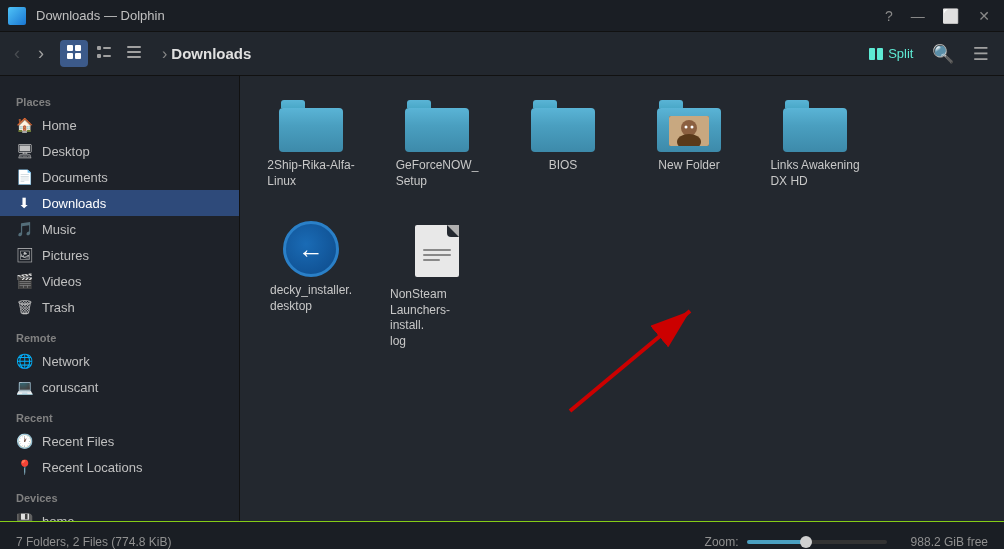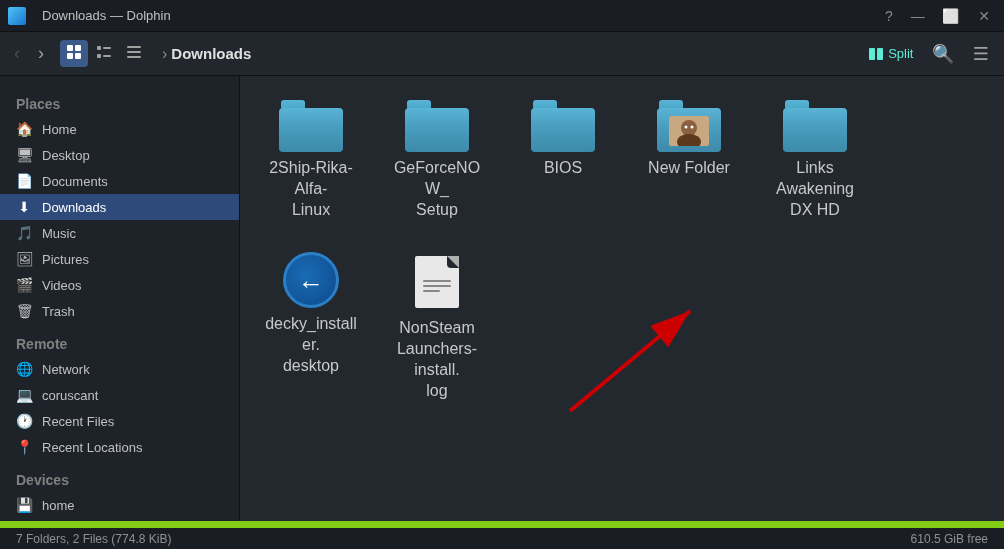--- a/index.html
+++ b/index.html
@@ -22,21 +22,21 @@
       display: flex;
       align-items: center;
       justify-content: space-between;
       padding: 0 8px;
       border-bottom: 1px solid #111;
       flex-shrink: 0;
     }
     .titlebar-left {
       display: flex;
       align-items: center;
-      gap: 16px;
+      gap: 10px;
     }
     .titlebar-icon {
       width: 18px;
       height: 18px;
       background: linear-gradient(135deg, #4fc3f7, #1976d2);
       border-radius: 2px;
     }
     .titlebar-title {
       color: #c0c0c0;
       font-size: 13px;
@@ -154,21 +154,21 @@
       flex-shrink: 0;
       padding: 8px 0;
       position: relative;
     }
     .sidebar::-webkit-scrollbar { width: 4px; }
     .sidebar::-webkit-scrollbar-track { background: #1e2229; }
     .sidebar::-webkit-scrollbar-thumb { background: #444; border-radius: 2px; }
 
     .sidebar-section-label {
       color: #808080;
-      font-size: 14px;
+      font-size: 11px;
       font-weight: bold;
       padding: 12px 16px 4px 16px;
       text-transform: none;
     }
 
     .sidebar-item {
       display: flex;
       align-items: center;
       gap: 10px;
       padding: 5px 16px;
@@ -244,23 +244,23 @@
       left: 50%;
       transform: translateX(-50%);
       width: 36px;
       height: 28px;
       border-radius: 2px;
       overflow: hidden;
       background: linear-gradient(135deg, #8B4513, #D2691E, #8B4513);
     }
 
     .file-name {
-      font-size: 16px;
+      font-size: 12px;
       color: #c8c8c8;
-      text-align: center;
+      text-align: left;
       margin-top: 6px;
       line-height: 1.3;
       word-break: break-word;
     }
 
     
     .desktop-file-icon {
       width: 52px;
       height: 60px;
       display: flex;
@@ -337,23 +337,23 @@
       bottom: 80px;
       left: 320px;
       pointer-events: none;
     }
 
     
     .statusbar {
       background: #1a1e24;
       height: 28px;
       display: flex;
-      align-items: center;
+      align-items: flex-end;
       padding: 0 16px;
-      border-top: 7px solid #84cc16;
+      border-top: 1px solid #84cc16;
       flex-shrink: 0;
       gap: 16px;
     }
     .statusbar-info {
       font-size: 12px;
       color: #909090;
     }
     .statusbar-zoom {
       display: flex;
       align-items: center;
@@ -500,20 +500,21 @@
 
     <div class="sidebar-item">
       <span class="sidebar-item-icon">🌐</span>
       <span class="sidebar-item-label">Network</span>
     </div>
     <div class="sidebar-item">
       <span class="sidebar-item-icon">💻</span>
       <span class="sidebar-item-label">coruscant</span>
     </div>
 
+    <div class="sidebar-section-label">Recent</div>
 
     <div class="sidebar-item">
       <span class="sidebar-item-icon">🕐</span>
       <span class="sidebar-item-label">Recent Files</span>
     </div>
     <div class="sidebar-item">
       <span class="sidebar-item-icon">📍</span>
       <span class="sidebar-item-label">Recent Locations</span>
     </div>
 
@@ -619,14 +620,14 @@
 
 <div class="statusbar">
   <span class="statusbar-info">7 Folders, 2 Files (774.8 KiB)</span>
   <div class="statusbar-zoom">
     <span class="zoom-label">Zoom:</span>
     <div class="zoom-track">
       <div class="zoom-fill"></div>
       <div class="zoom-thumb"></div>
     </div>
   </div>
-  <span class="statusbar-free">610.5 GiB free</span>
+  <span class="statusbar-free">988.2 GiB free</span>
 </div>
 
 </body></html>

